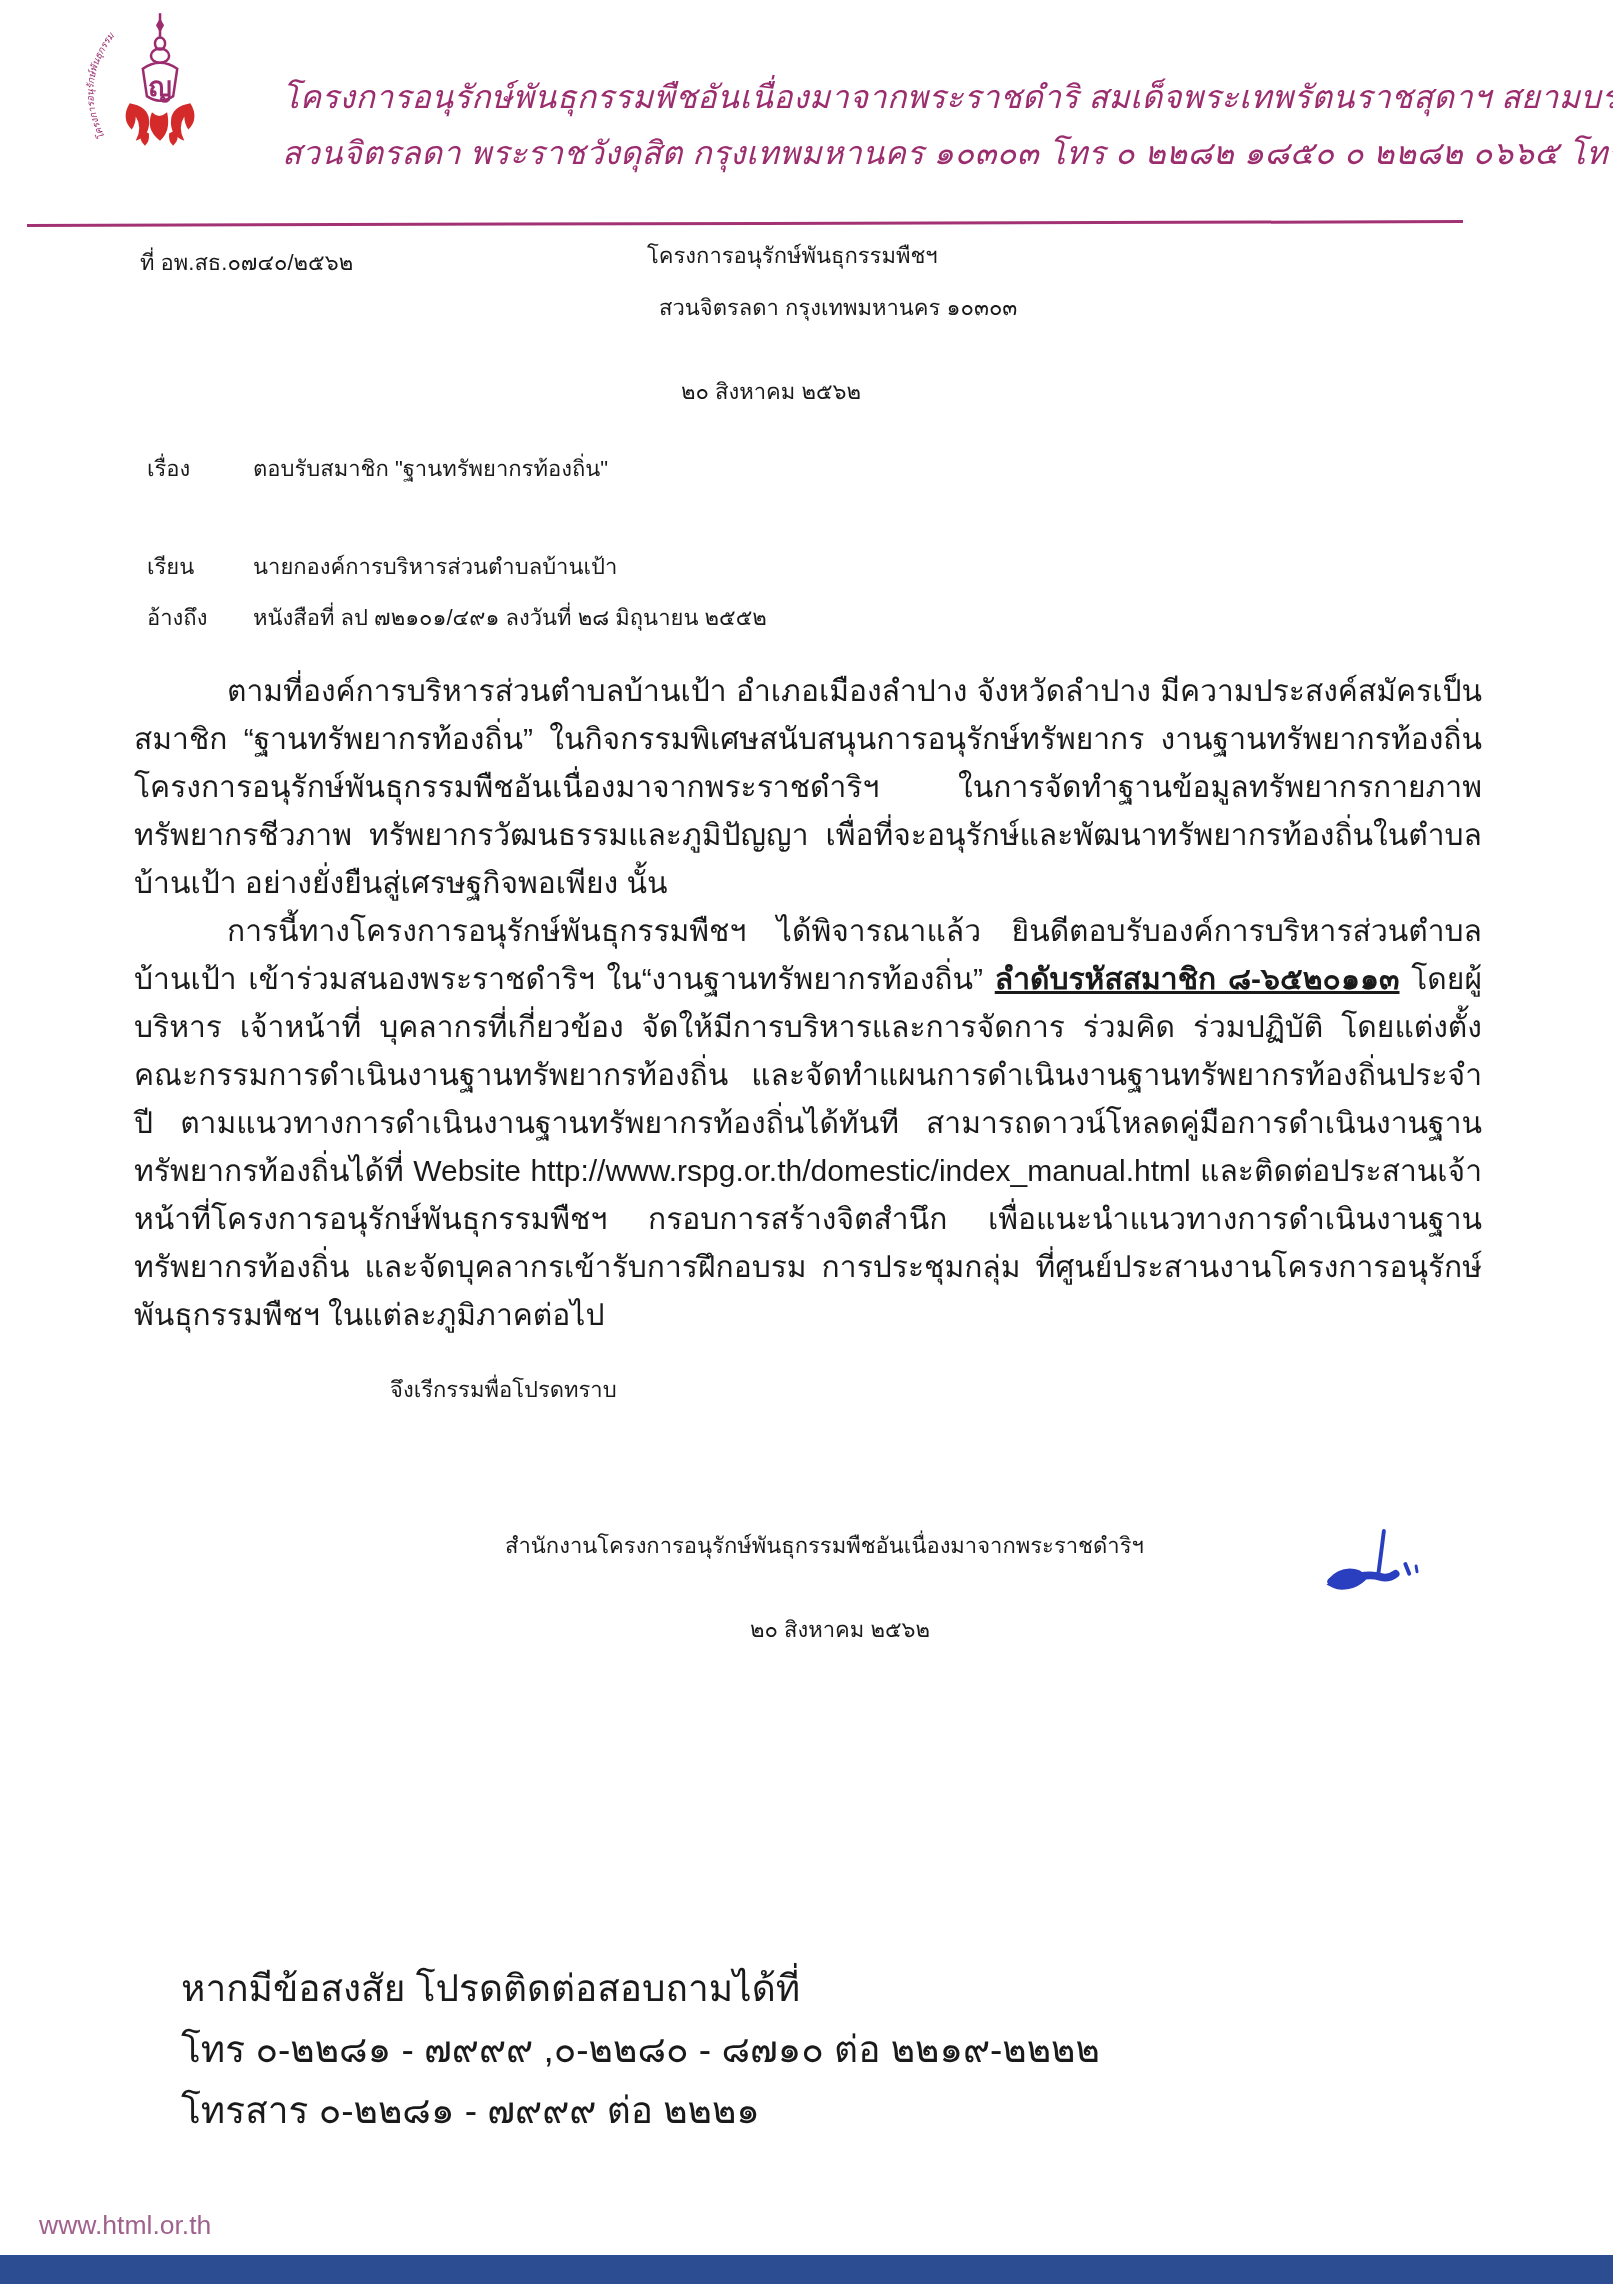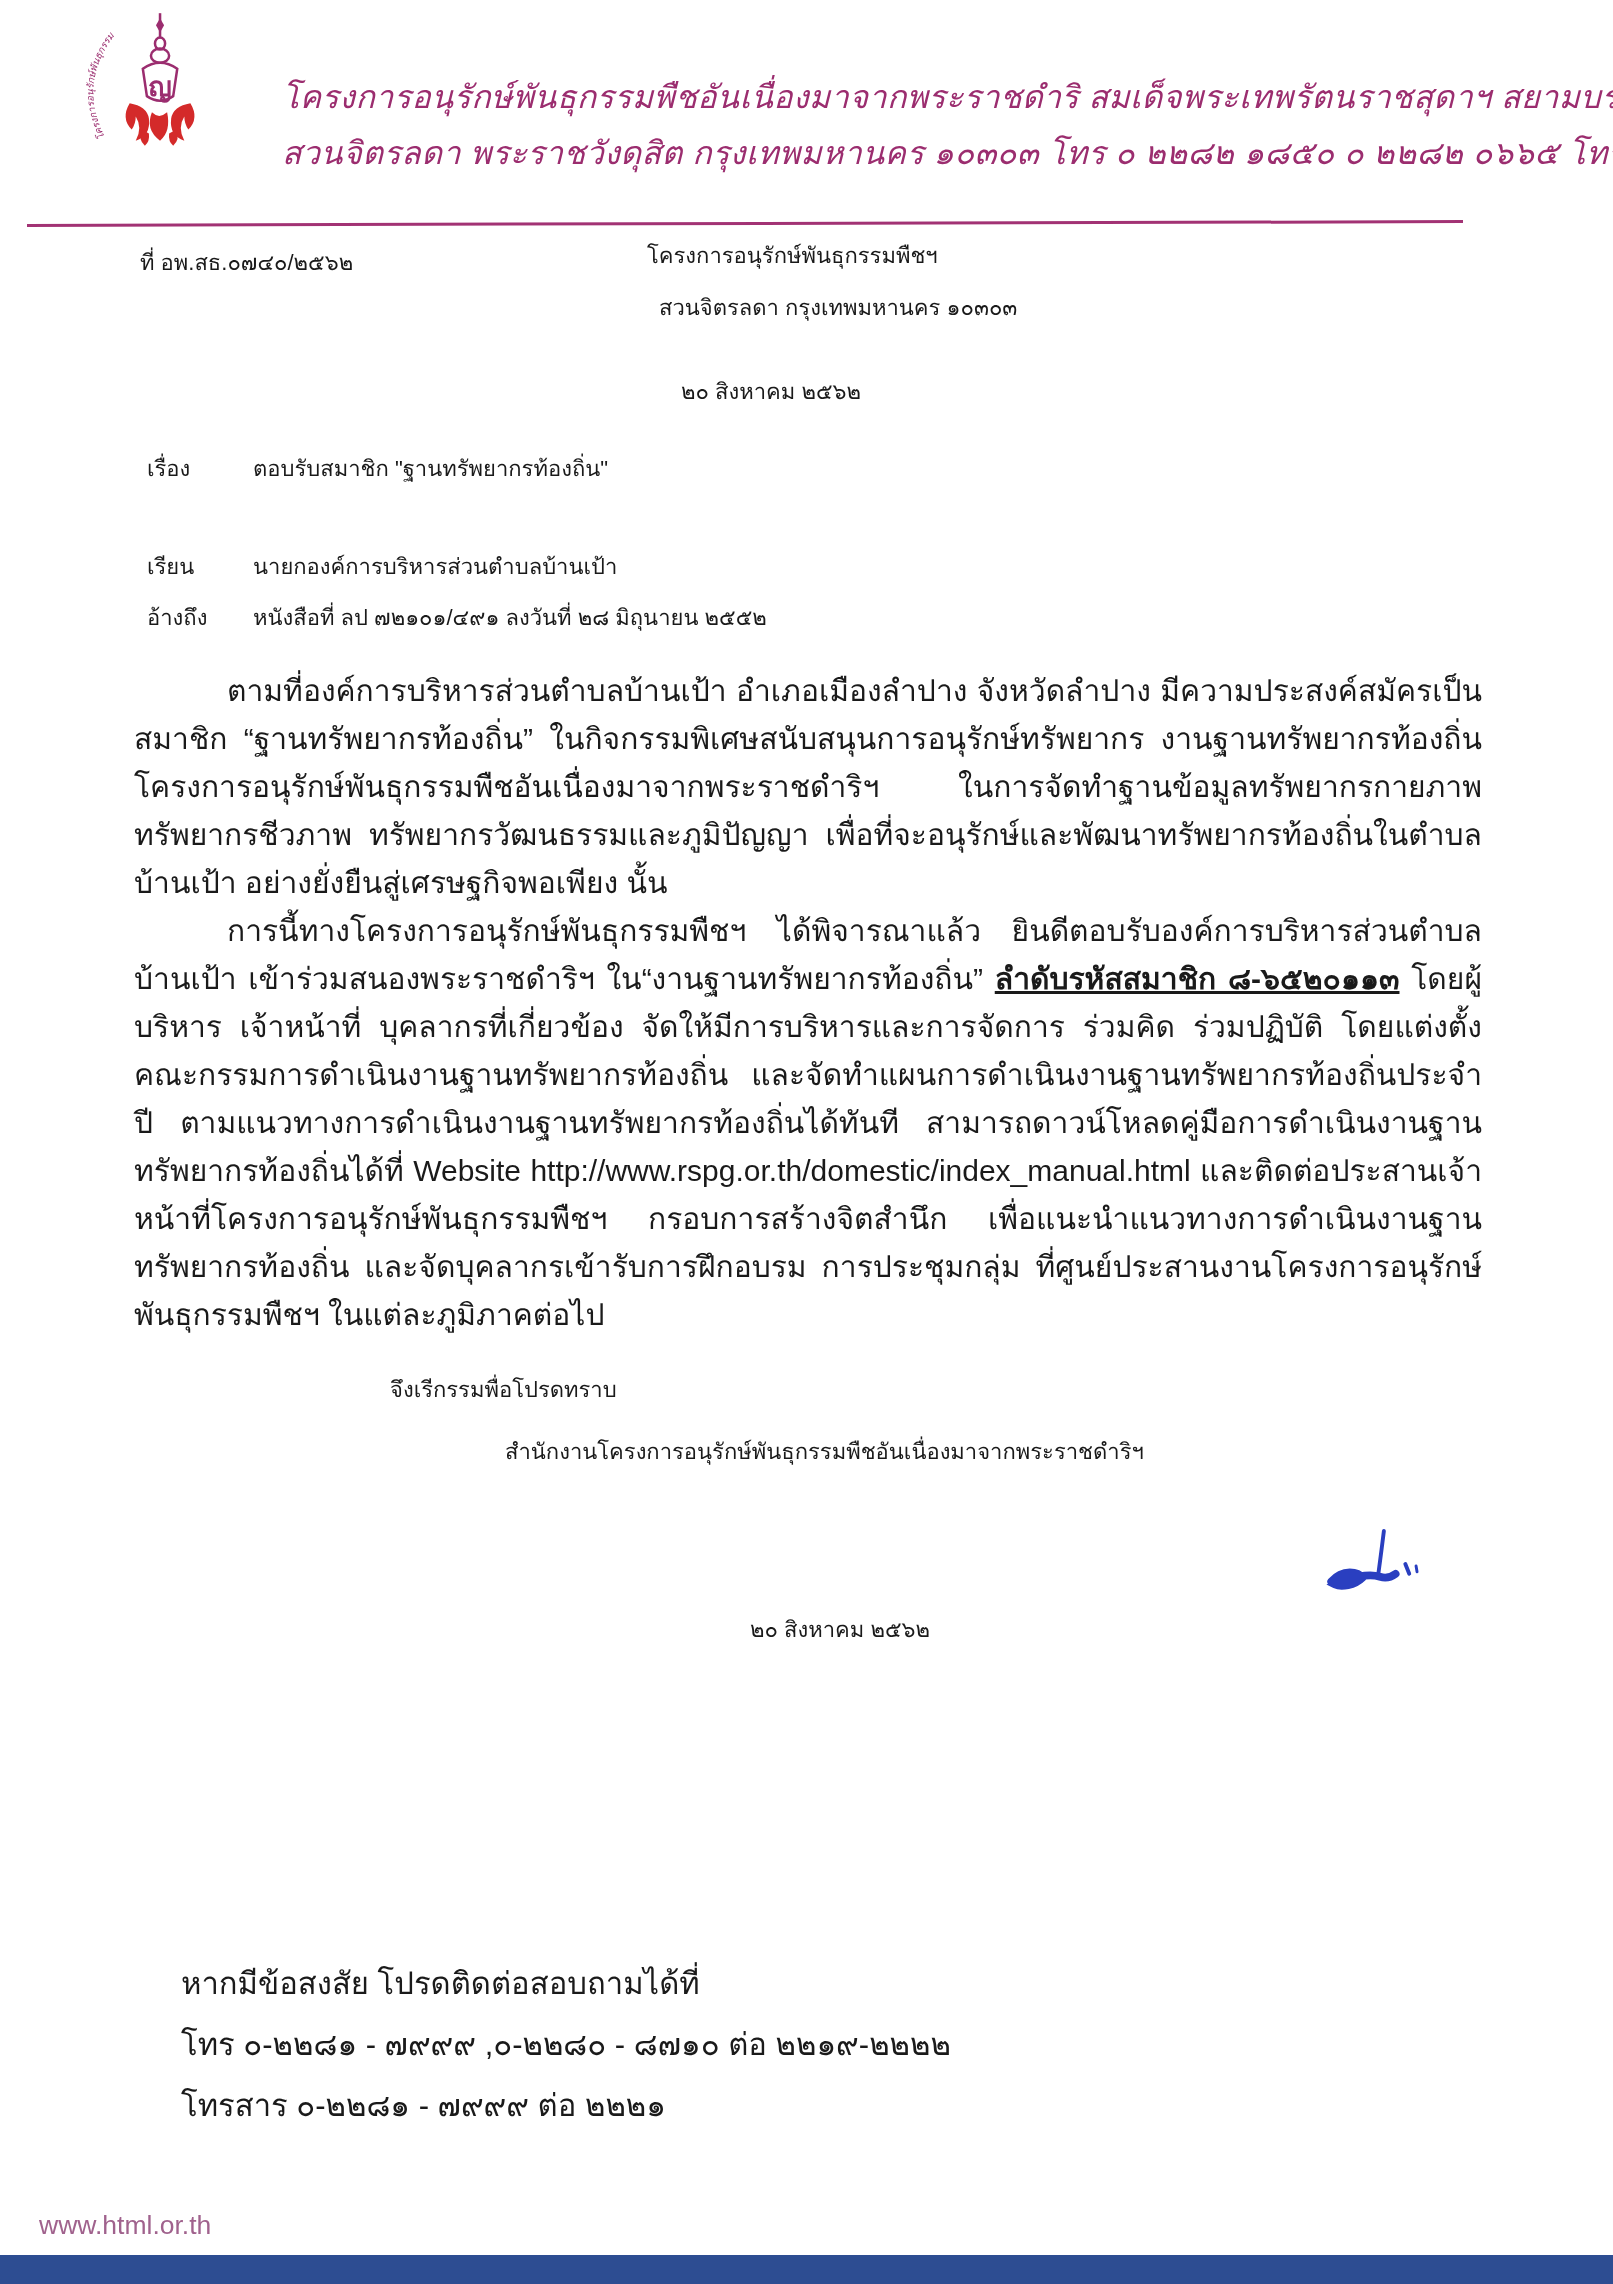--- a/index.html
+++ b/index.html
@@ -32,25 +32,25 @@
   .row-subject{top:451px;}
   .row-to{top:549px;}
   .row-ref{top:600px;}
   
   .body-block{position:absolute;left:134px;top:667px;width:1348px;
     font-size:30px;line-height:48px;text-align:justify;}
   .body-block p{margin:0;text-indent:93px;}
   .member-code{font-weight:bold;text-decoration:underline;}
   .closing{left:390px;top:1372px;}
   
-  .office-line{left:505px;top:1434px;}
+  .office-line{left:505px;top:1528px;}
   .sig-svg{position:absolute;left:1323px;top:1527px;width:113px;height:78px;}
   .date-bottom{left:750px;top:1612px;}
   
-  .foot{font-size:31px;}
+  .foot{font-size:37px;}
   .contact-heading{left:181px;top:1958px;}
   .contact-phone{left:181px;top:2019px;}
   .contact-fax{left:181px;top:2080px;}
   .website{left:39px;top:2210px;font-size:26.5px;color:#a0628d;}
   .bottom-bar{position:absolute;left:0;top:2255px;width:1613px;height:29px;
     background:#2d4d92;}
 </style>
 </head>
 <body>
 

